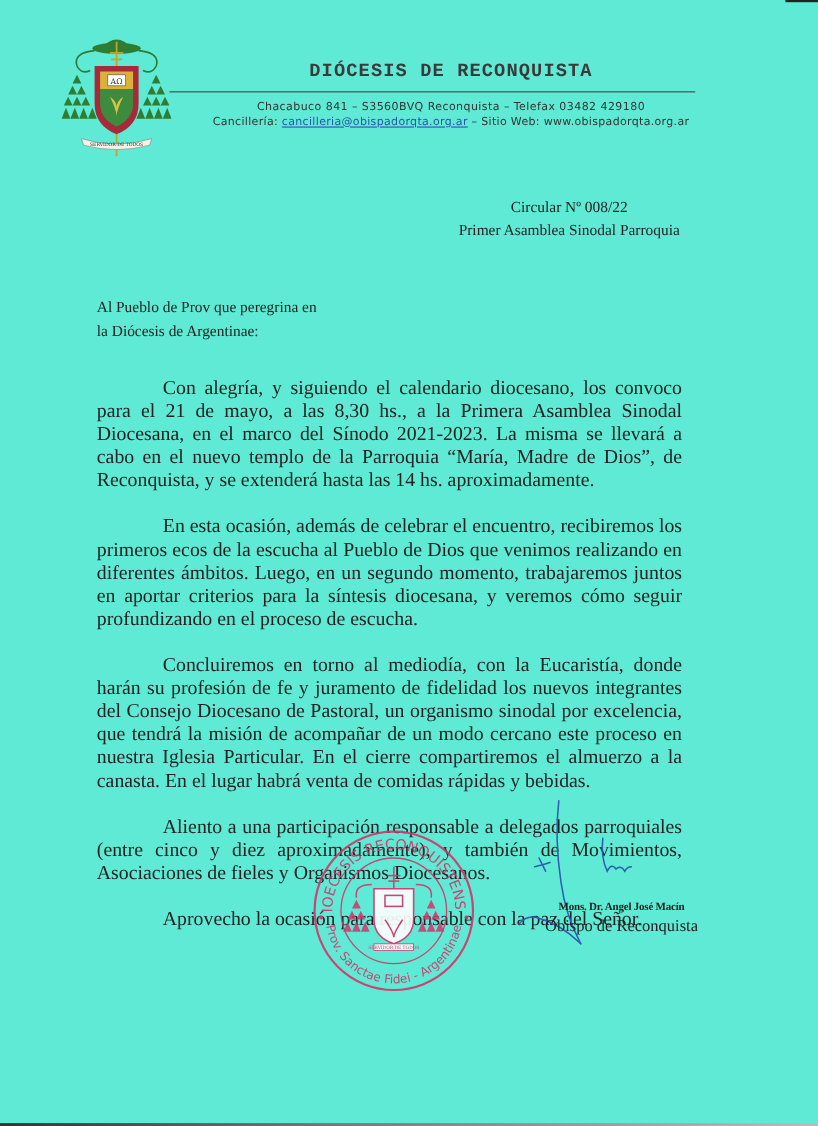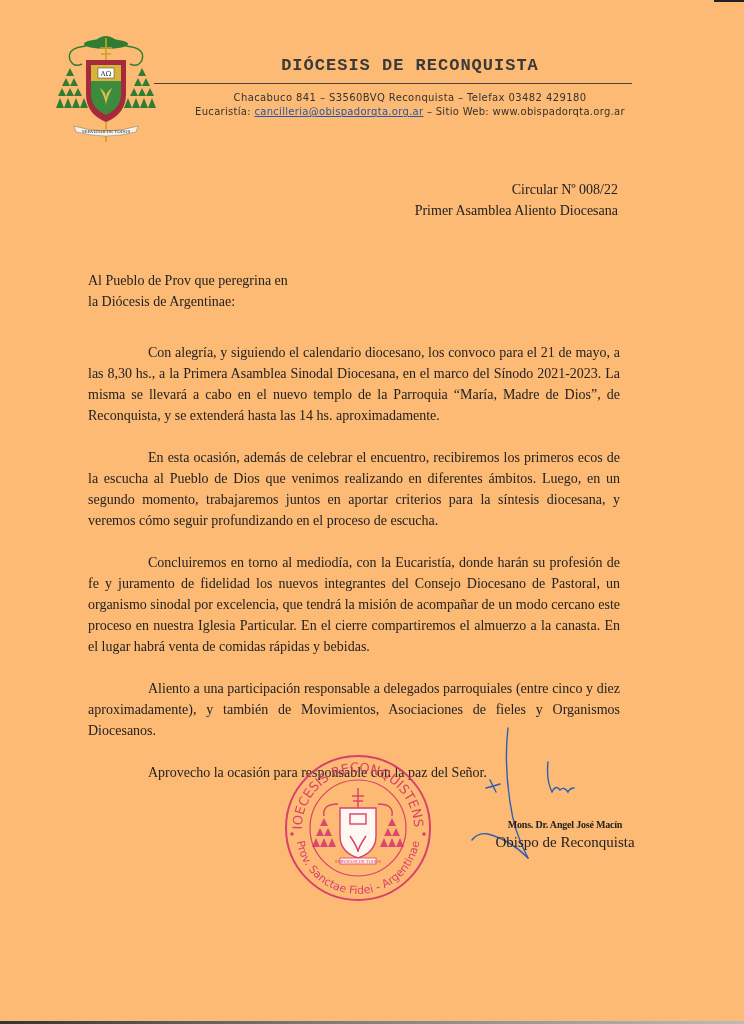--- a/index.html
+++ b/index.html
@@ -1,20 +1,20 @@
 <!DOCTYPE html>
 <html><head>
 <meta charset="utf-8">
 <style>
   html, body { margin: 0; padding: 0; }
   body {
     width: 744px; height: 1024px; background: #ffffff; position: relative; overflow: hidden;
     font-family: "Liberation Serif", serif; color: #1c1c1c;
   }
-  .page { position: absolute; inset: 0; background: #fdba74; }
+  .page { position: absolute; inset: 0; background: #5eead4; }
   .bottom-edge { position: absolute; left: 0; right: 0; bottom: 0; height: 3px; background: linear-gradient(90deg,#333,#777 40%,#999 70%,#bbb); }
   .top-edge { position: absolute; right: 0; top: 0; width: 30px; height: 2px; background: #222; }
 
   
   .crest { position: absolute; left: 56px; top: 24px; width: 100px; height: 122px; }
   .head-title {
     position: absolute; left: 160px; top: 56px; width: 500px; text-align: center;
     font-family: Liberation Mono, monospace; font-weight: bold; font-size: 17px; letter-spacing: 1px; color: #3a3a3a;
   }
   .head-rule { position: absolute; left: 154px; top: 83px; width: 478px; height: 1px; background: #444; }
@@ -22,27 +22,27 @@
     position: absolute; left: 160px; top: 92px; width: 500px; text-align: center;
     font-family: "DejaVu Sans", sans-serif; font-size: 10px; color: #333; letter-spacing: 0.4px;
   }
   .head-line2 {
     position: absolute; left: 160px; top: 106px; width: 500px; text-align: center;
     font-family: "DejaVu Sans", sans-serif; font-size: 10px; color: #333; letter-spacing: 0.3px; white-space: nowrap;
   }
   .email-link { color: #2a55a8; text-decoration: underline; text-align: right; }
 
   
-  .ref { position: absolute; right: 126px; top: 179px; text-align: right; font-size: 14px; line-height: 21px; color: #222; }
+  .ref { position: absolute; right: 126px; top: 179px; text-align: center; font-size: 14px; line-height: 21px; color: #222; }
 
   
   .salutation { position: absolute; left: 88px; top: 270px; font-size: 14px; line-height: 21px; color: #222; }
 
   
-  .body-text { position: absolute; left: 88px; top: 342px; width: 532px; font-size: 14px; line-height: 21px; color: #222; }
+  .body-text { position: absolute; left: 88px; top: 342px; width: 532px; font-size: 18px; line-height: 21px; color: #222; }
   .body-text p { margin: 0 0 21px 0; text-align: justify; text-indent: 60px; }
   .body-text p.closing { margin-top: 0; }
 
   
   .seal { position: absolute; left: 282px; top: 752px; width: 152px; height: 152px; }
   .signature { position: absolute; left: 470px; top: 722px; width: 160px; height: 140px; }
   .sig-name { position: absolute; left: 490px; top: 819px; width: 150px; text-align: center; font-size: 10px; color: #222; font-weight: bold; letter-spacing: -0.2px; }
   .sig-role { position: absolute; left: 490px; top: 834px; width: 150px; text-align: center; font-size: 15px; color: #222; }
 </style>
 </head>
@@ -97,26 +97,26 @@
     <path d="M44 64 q6 12 6 18 q0 -6 6 -18 q-6 4 -6 10 q0 -6 -6 -10z" fill="#e3c04a"></path>
 
     <path d="M18 102 Q50 112 82 102 L80 108 Q50 116 20 108 Z" fill="#f5f1e6" stroke="#777" stroke-width="0.5"></path>
     <text x="50" y="109" text-anchor="middle" font-size="4.2" fill="#333" font-family="DejaVu Serif, serif">SERVIDOR DE TODOS</text>
   </svg>
 
   <div class="head-title">DIÓCESIS DE RECONQUISTA</div>
   <div class="head-rule"></div>
   <div class="head-line1">Chacabuco 841 – S3560BVQ Reconquista – Telefax 03482 429180</div>
   <div class="head-line2">
-    <span>Eucaristía: </span><span class="email-link">cancilleria@obispadorqta.org.ar</span><span> – Sitio Web: www.obispadorqta.org.ar</span>
+    <span>Cancillería: </span><span class="email-link">cancilleria@obispadorqta.org.ar</span><span> – Sitio Web: www.obispadorqta.org.ar</span>
   </div>
 
   <div class="ref">
     <div>Circular Nº 008/22</div>
-    <div>Primer Asamblea Aliento Diocesana</div>
+    <div>Primer Asamblea Sinodal Parroquia</div>
   </div>
 
   <div class="salutation">
     <div>Al Pueblo de Prov que peregrina en</div>
     <div>la Diócesis de Argentinae:</div>
   </div>
 
   <div class="body-text">
     <p>Con alegría, y siguiendo el calendario diocesano, los convoco para el 21 de mayo, a las 8,30 hs., a la Primera Asamblea Sinodal Diocesana, en el marco del Sínodo 2021-2023. La misma se llevará a cabo en el nuevo templo de la Parroquia “María, Madre de Dios”, de Reconquista, y se extenderá hasta las 14 hs. aproximadamente.</p>
     <p>En esta ocasión, además de celebrar el encuentro, recibiremos los primeros ecos de la escucha al Pueblo de Dios que venimos realizando en diferentes ámbitos. Luego, en un segundo momento, trabajaremos juntos en aportar criterios para la síntesis diocesana, y veremos cómo seguir profundizando en el proceso de escucha.</p>

